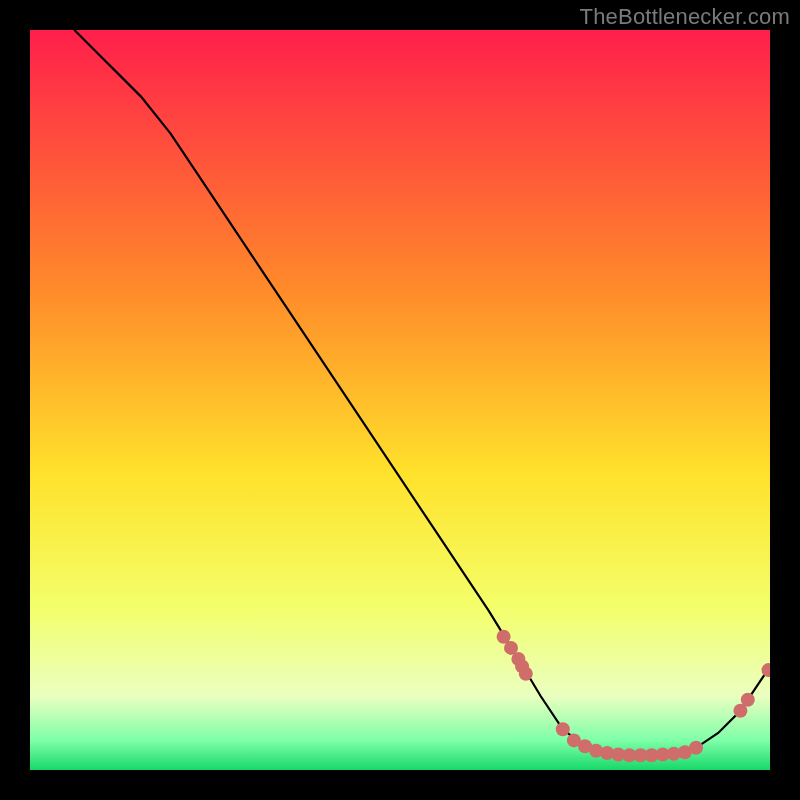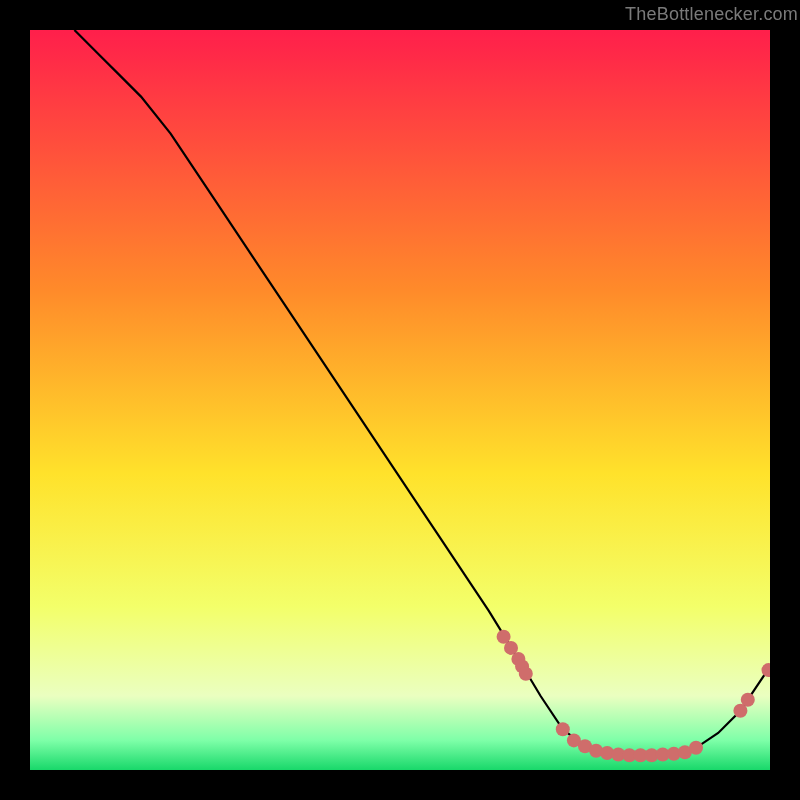--- a/index.html
+++ b/index.html
@@ -12,23 +12,23 @@
   }
   .wrap {
     position: relative;
     width: 800px;
     height: 800px;
     background: #000;
   }
   .attribution {
     position: absolute;
     top: 4px;
-    right: 2px;
+    right: 10px;
     color: #7a7a7a;
-    font-size: 18px;
+    font-size: 22px;
     letter-spacing: 0.2px;
     z-index: 10;
   }
   .plot {
     position: absolute;
     left: 30px;
     top: 30px;
     width: 740px;
     height: 740px;
     overflow: hidden;

